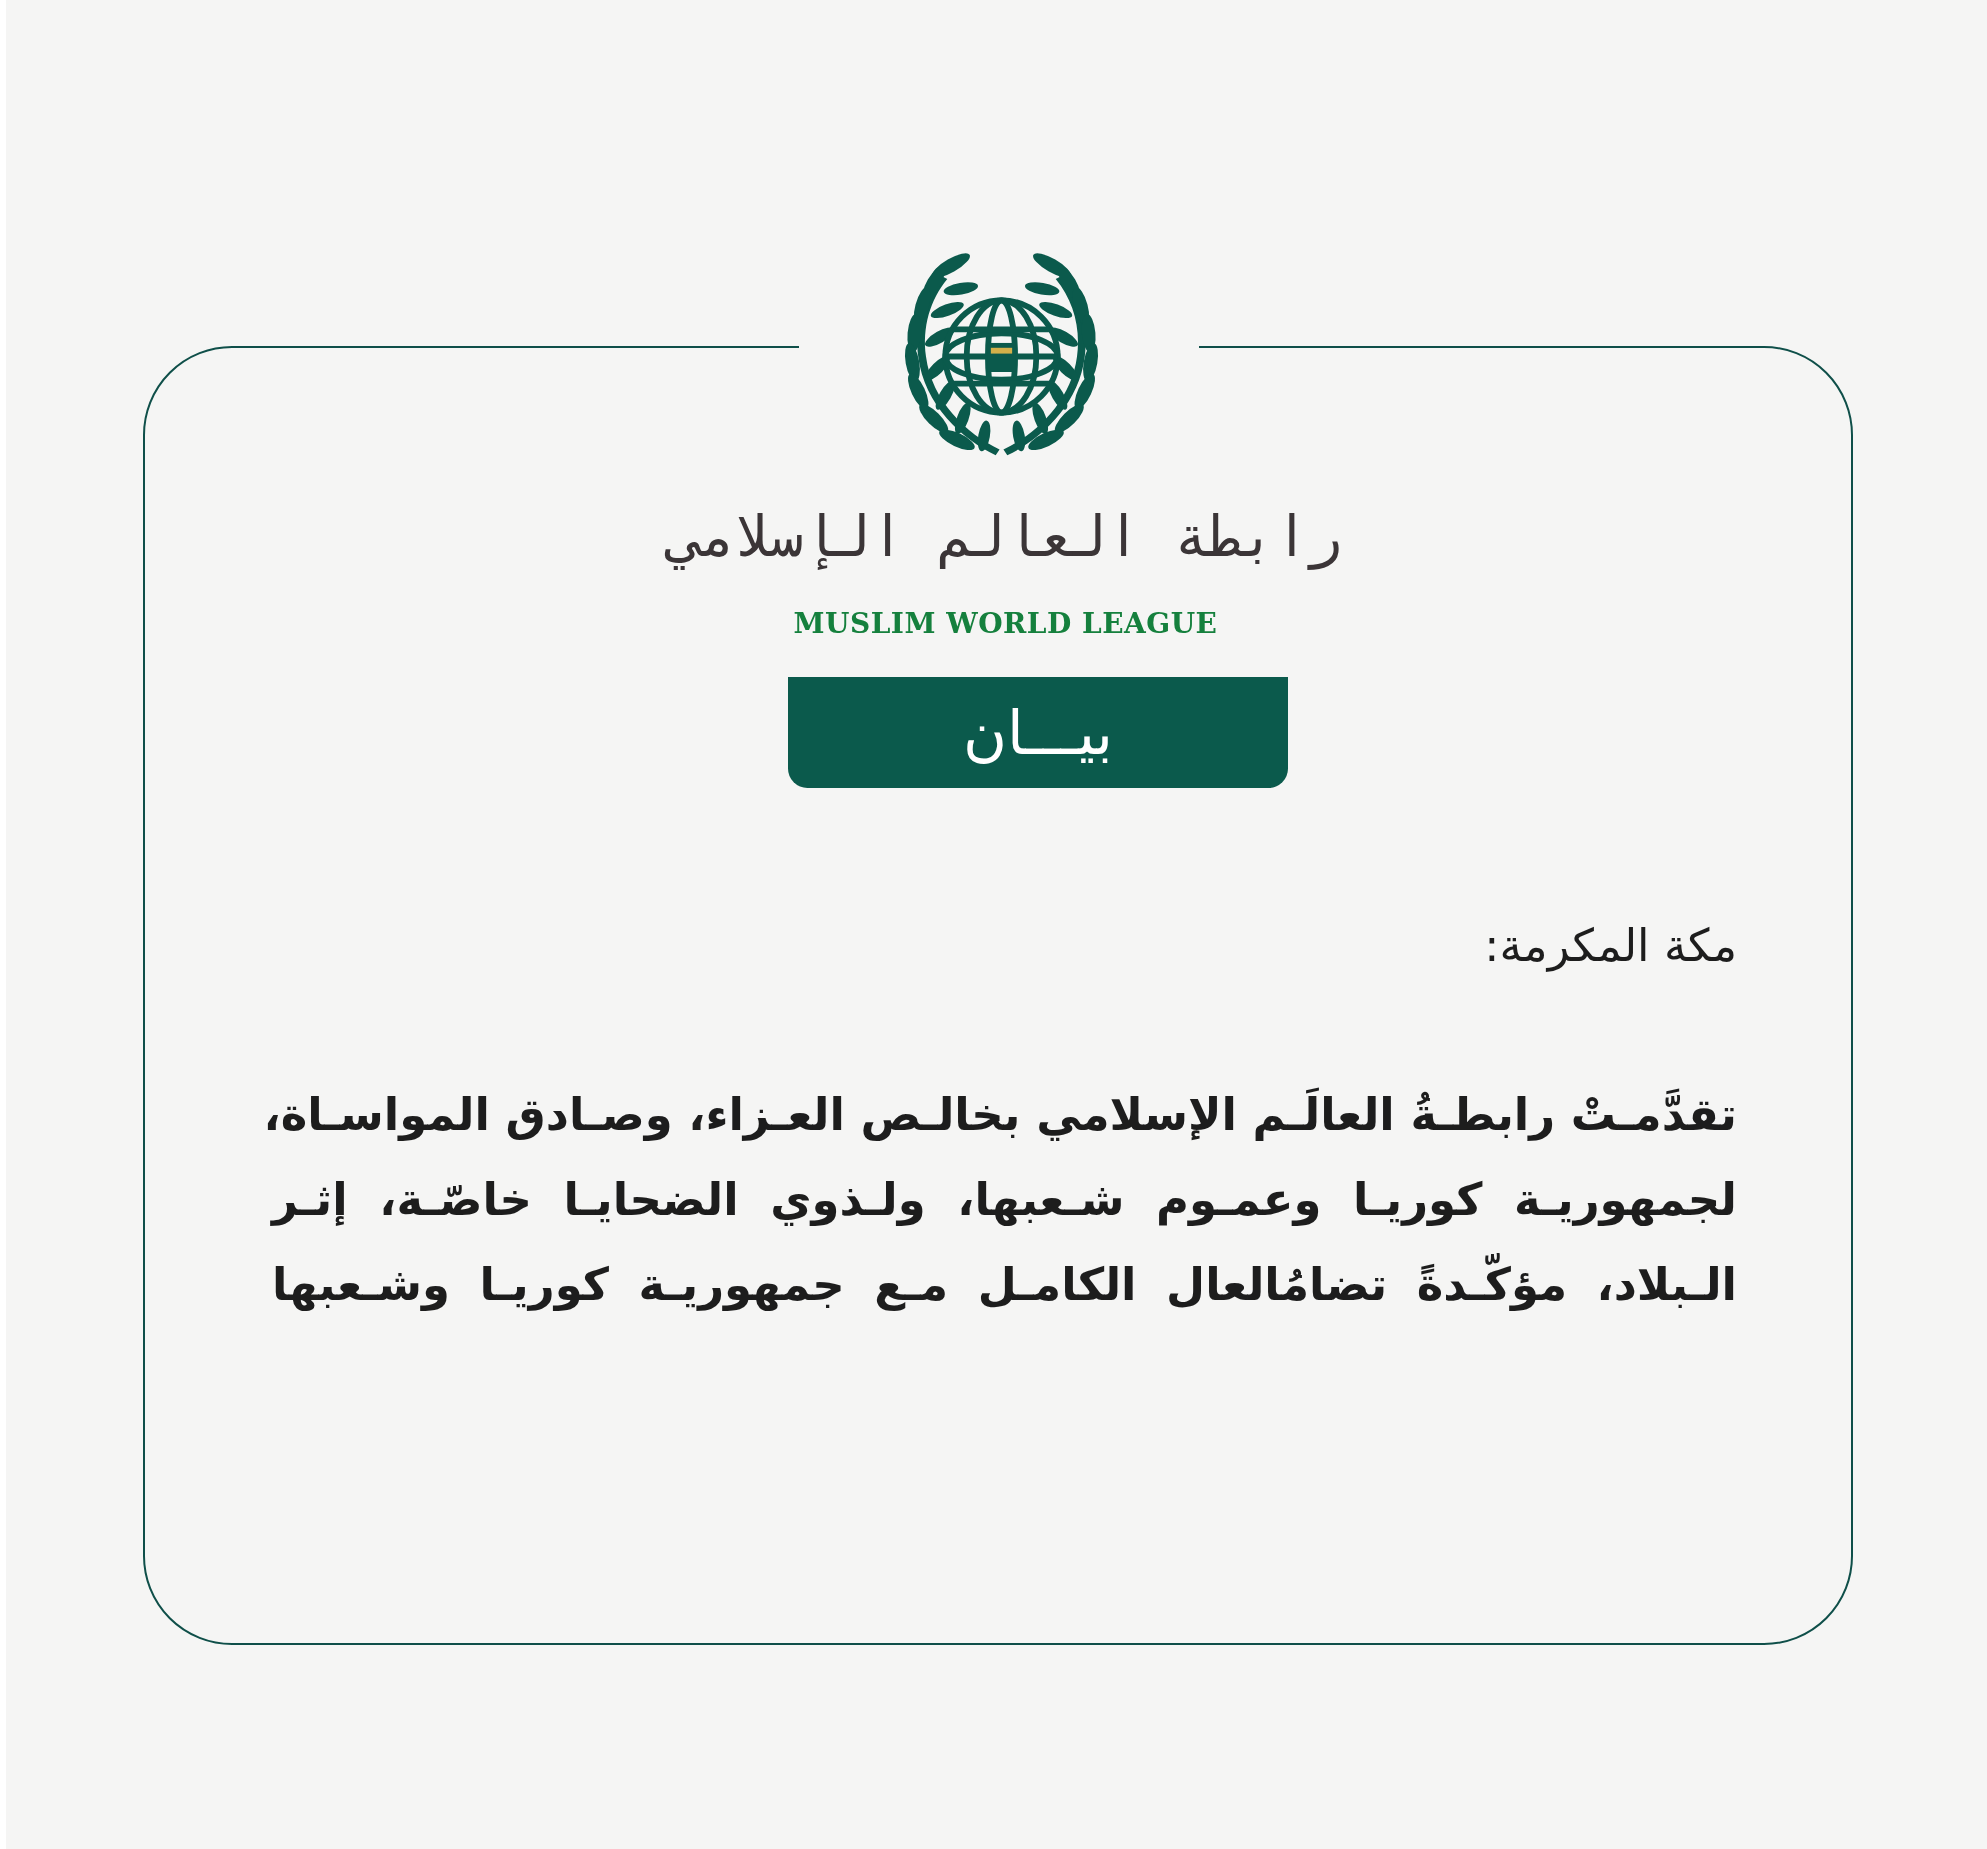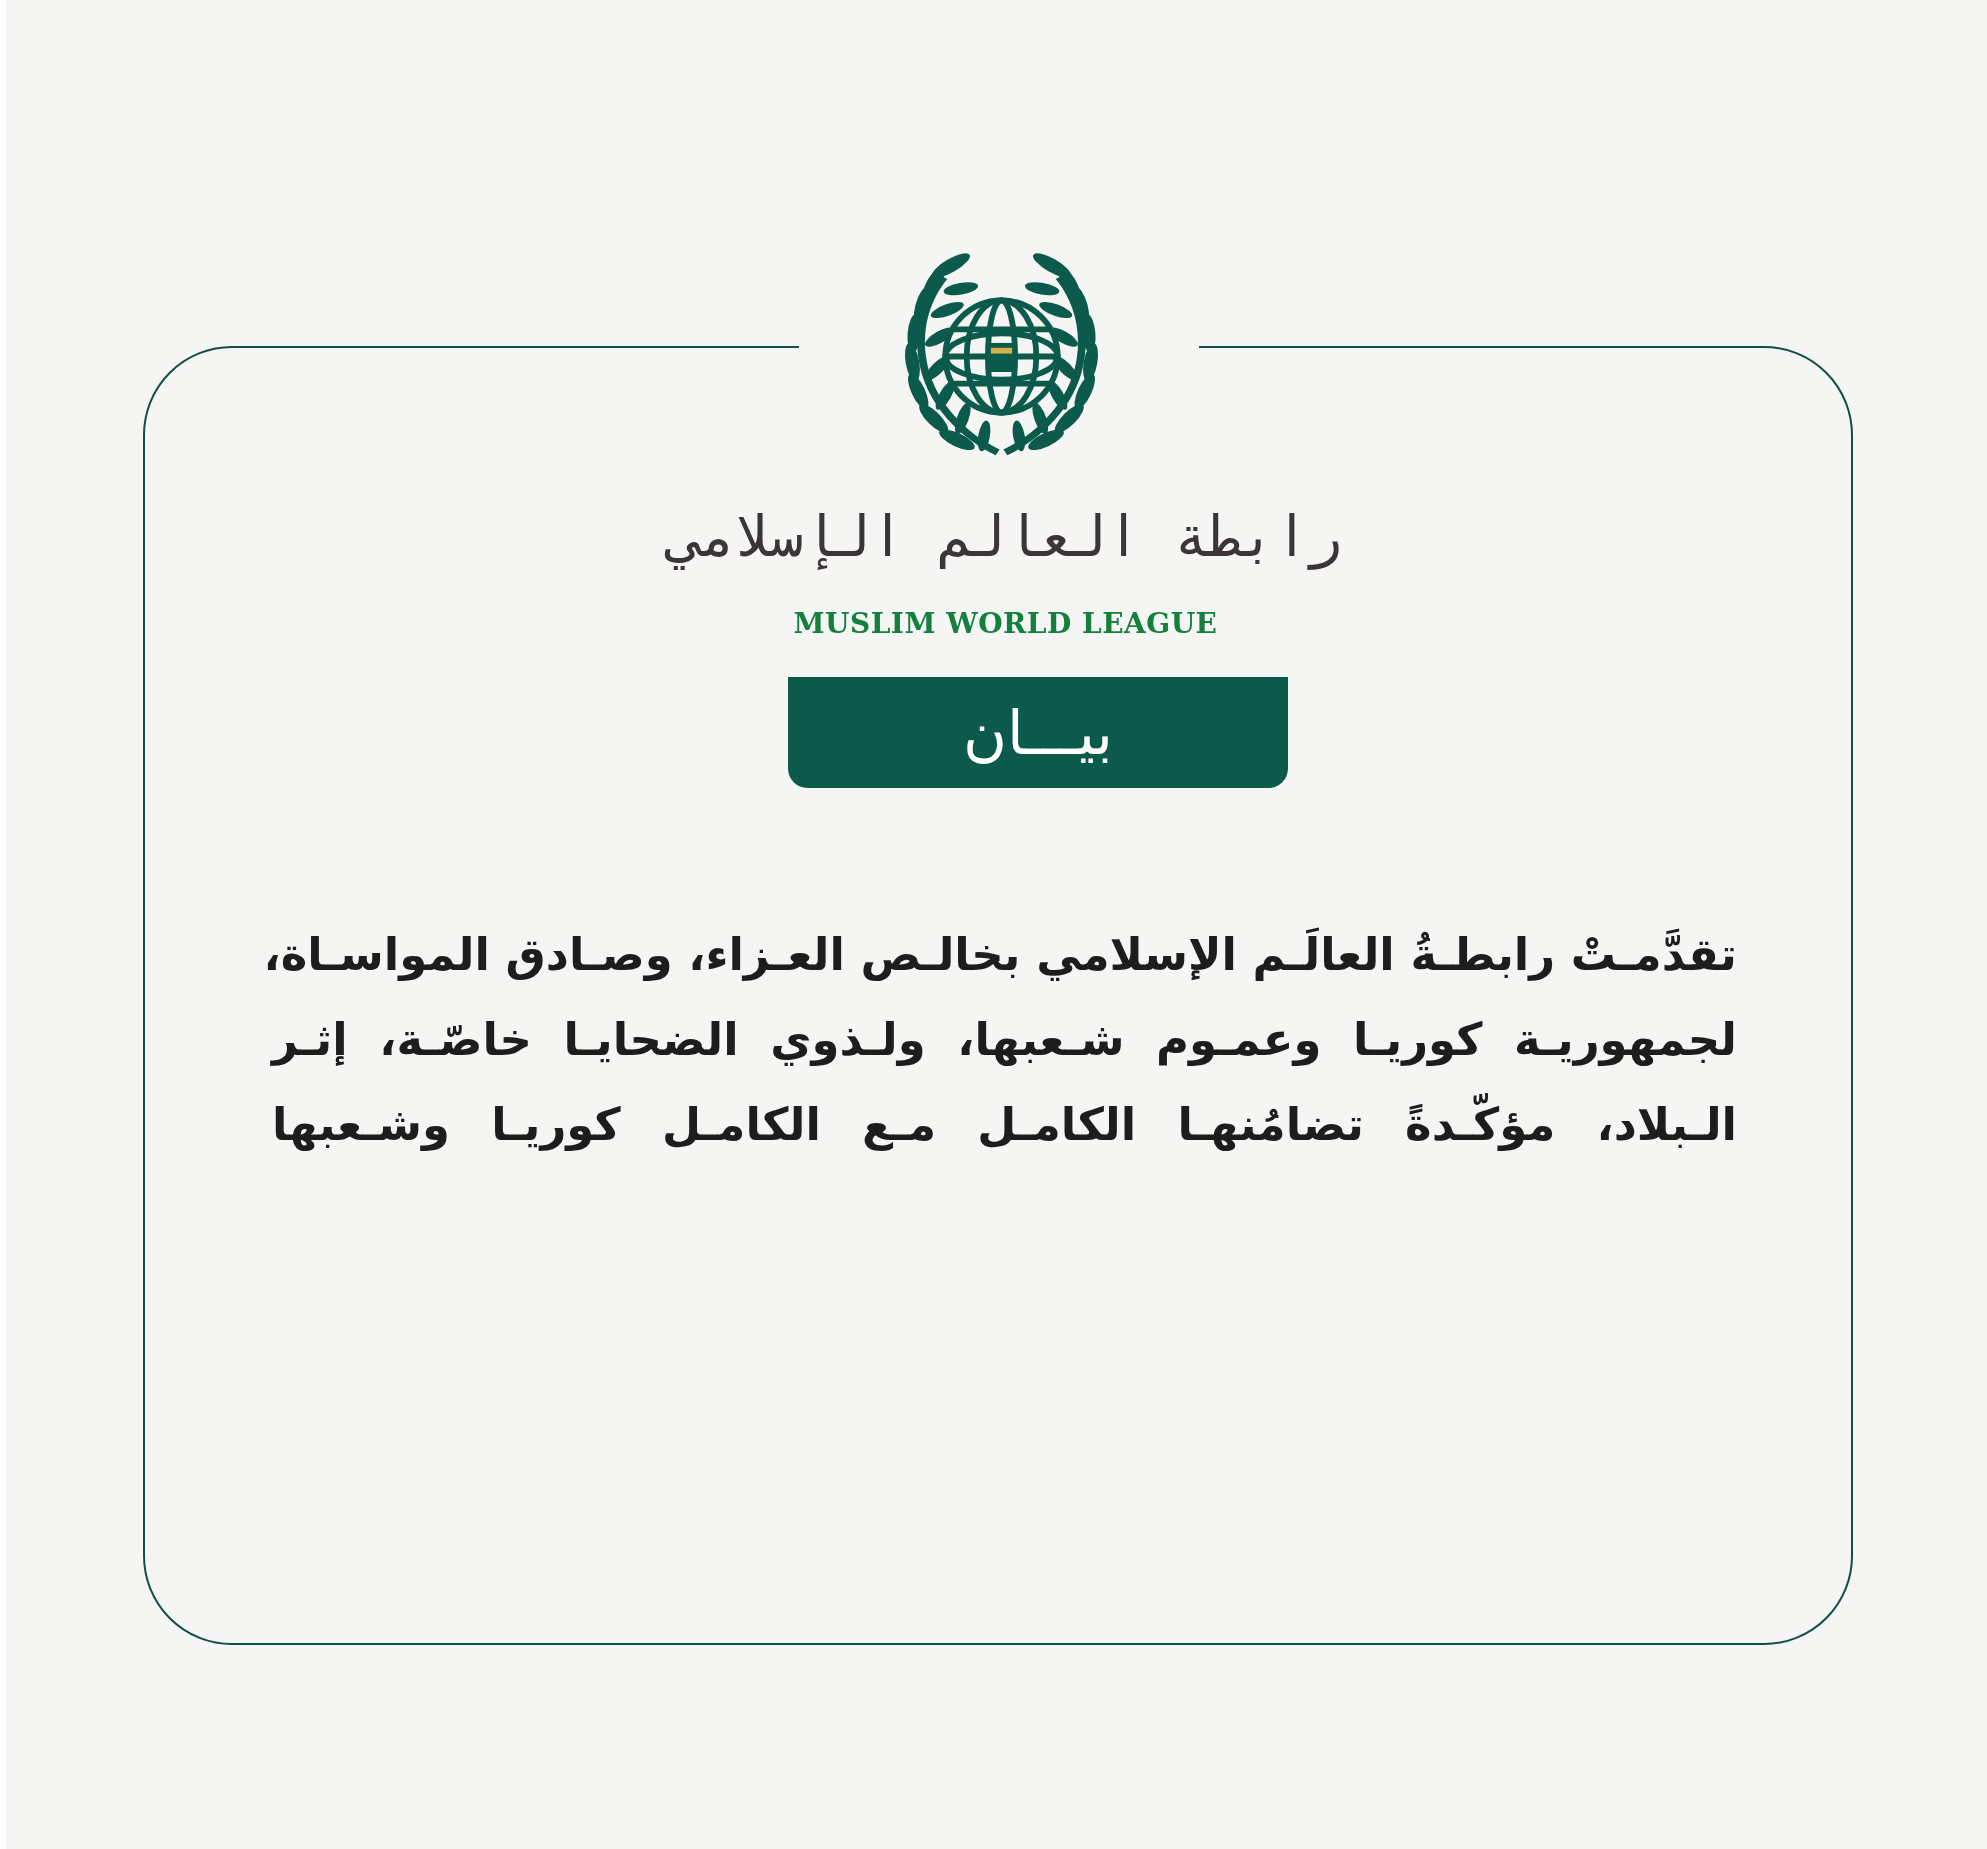--- a/index.html
+++ b/index.html
@@ -140,17 +140,18 @@
 </svg>
 
 <div class="calligraphy">رابطة العالم الإسلامي</div>
 <div class="org-en">MUSLIM WORLD LEAGUE</div>
 
 <div class="badge">
   <span class="badge-text">بيـــان</span>
 </div>
 
 <div class="content">
+  <div class="dateline">مكة المكرمة:</div>
   <div class="para-line">تقدَّمـتْ رابطـةُ العالَـم الإسلامي بخالـص العـزاء، وصـادق المواسـاة،</div>
   <div class="para-line">لجمهوريـة كوريـا وعمـوم شـعبها، ولـذوي الضحايـا خاصّـة، إثـر</div>
-  <div class="para-line">الـبلاد، مؤكّـدةً تضامُنهـا الكامـل مـع الكامـل كوريـا وشـعبها</div>
+  <div class="para-line">الـبلاد، مؤكّـدةً تضامُالعال الكامـل مـع جمهوريـة كوريـا وشـعبها</div>
 </div>
 
 
 </body></html>

